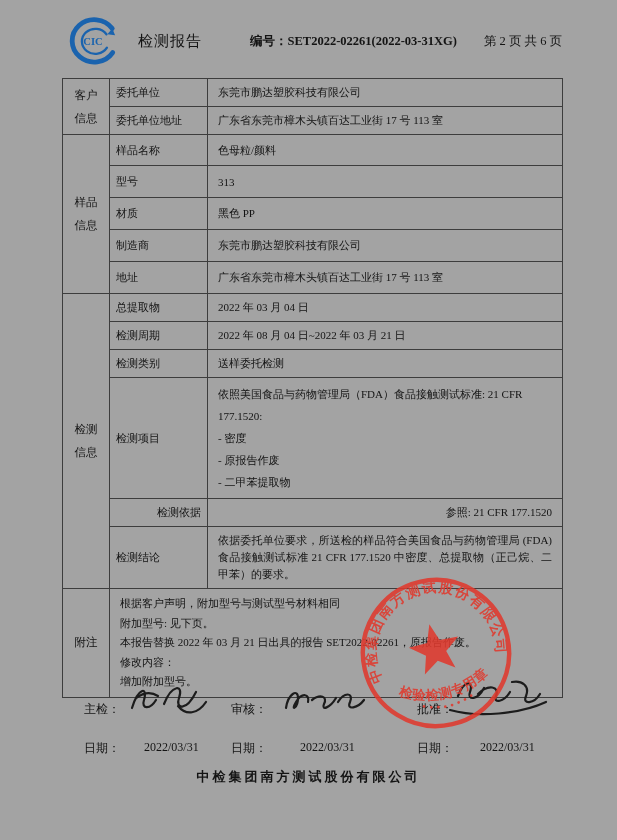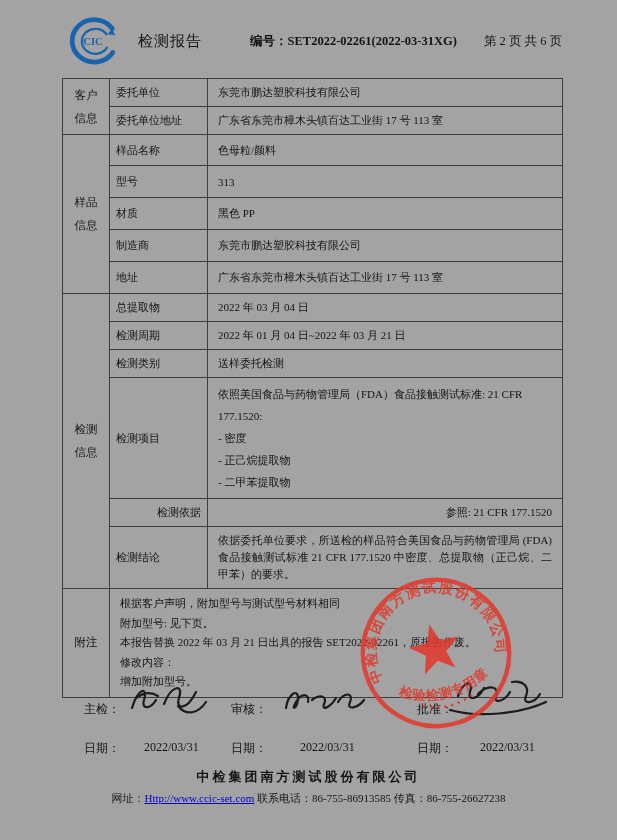--- a/index.html
+++ b/index.html
@@ -111,32 +111,32 @@
       <tr class="h26">
         <td class="sec" rowspan="6">
           <div>检测</div>
           <div>信息</div>
         </td>
         <td class="fld">总提取物</td>
         <td class="val">2022 年 03 月 04 日</td>
       </tr>
       <tr class="h26">
         <td class="fld">检测周期</td>
-        <td class="val">2022 年 01 月 04 日~2022 年 03 月 21 日</td>
+        <td class="val">2022 年 08 月 04 日~2022 年 03 月 21 日</td>
       </tr>
       <tr class="h26">
         <td class="fld">检测类别</td>
         <td class="val">送样委托检测</td>
       </tr>
       <tr class="h92">
         <td class="fld">检测项目</td>
         <td class="multi">
           <div class="items-line">依照美国食品与药物管理局（FDA）食品接触测试标准: 21 CFR 177.1520:</div>
           <div class="items-line">- 密度</div>
-          <div class="items-line">- 正己烷提取物</div>
+          <div class="items-line">- 原报告作废</div>
           <div class="items-line">- 二甲苯提取物</div>
         </td>
       </tr>
       <tr class="h22">
         <td class="fld">检测依据</td>
         <td class="val">参照: 21 CFR 177.1520</td>
       </tr>
       <tr class="h50">
         <td class="fld">检测结论</td>
         <td class="multi concl">依据委托单位要求，所送检的样品符合美国食品与药物管理局 (FDA) 食品接触测试标准 21 CFR 177.1520 中密度、总提取物（正己烷、二甲苯）的要求。</td>
@@ -197,19 +197,15 @@
       <circle cx="77" cy="135" r="1.4"></circle>
         <circle cx="84" cy="135" r="1.4"></circle>
         <circle cx="91" cy="134" r="1.4"></circle>
       <circle cx="98" cy="132.5" r="1.4"></circle>
         <circle cx="105" cy="130" r="1.4"></circle>
     </g>
   </svg>
 
   <div class="ftr">
     <div class="ftr-company">中检集团南方测试股份有限公司</div>
-    <div class="ftr-line">
-      <span>网址：</span><a href="#">Http://www.ccic-set.com</a>
-      <span>联系电话：86-755-86913585 传真：86-755-26627238</span>
-    </div>
   </div>
 
 </div>
 
 </body></html>

